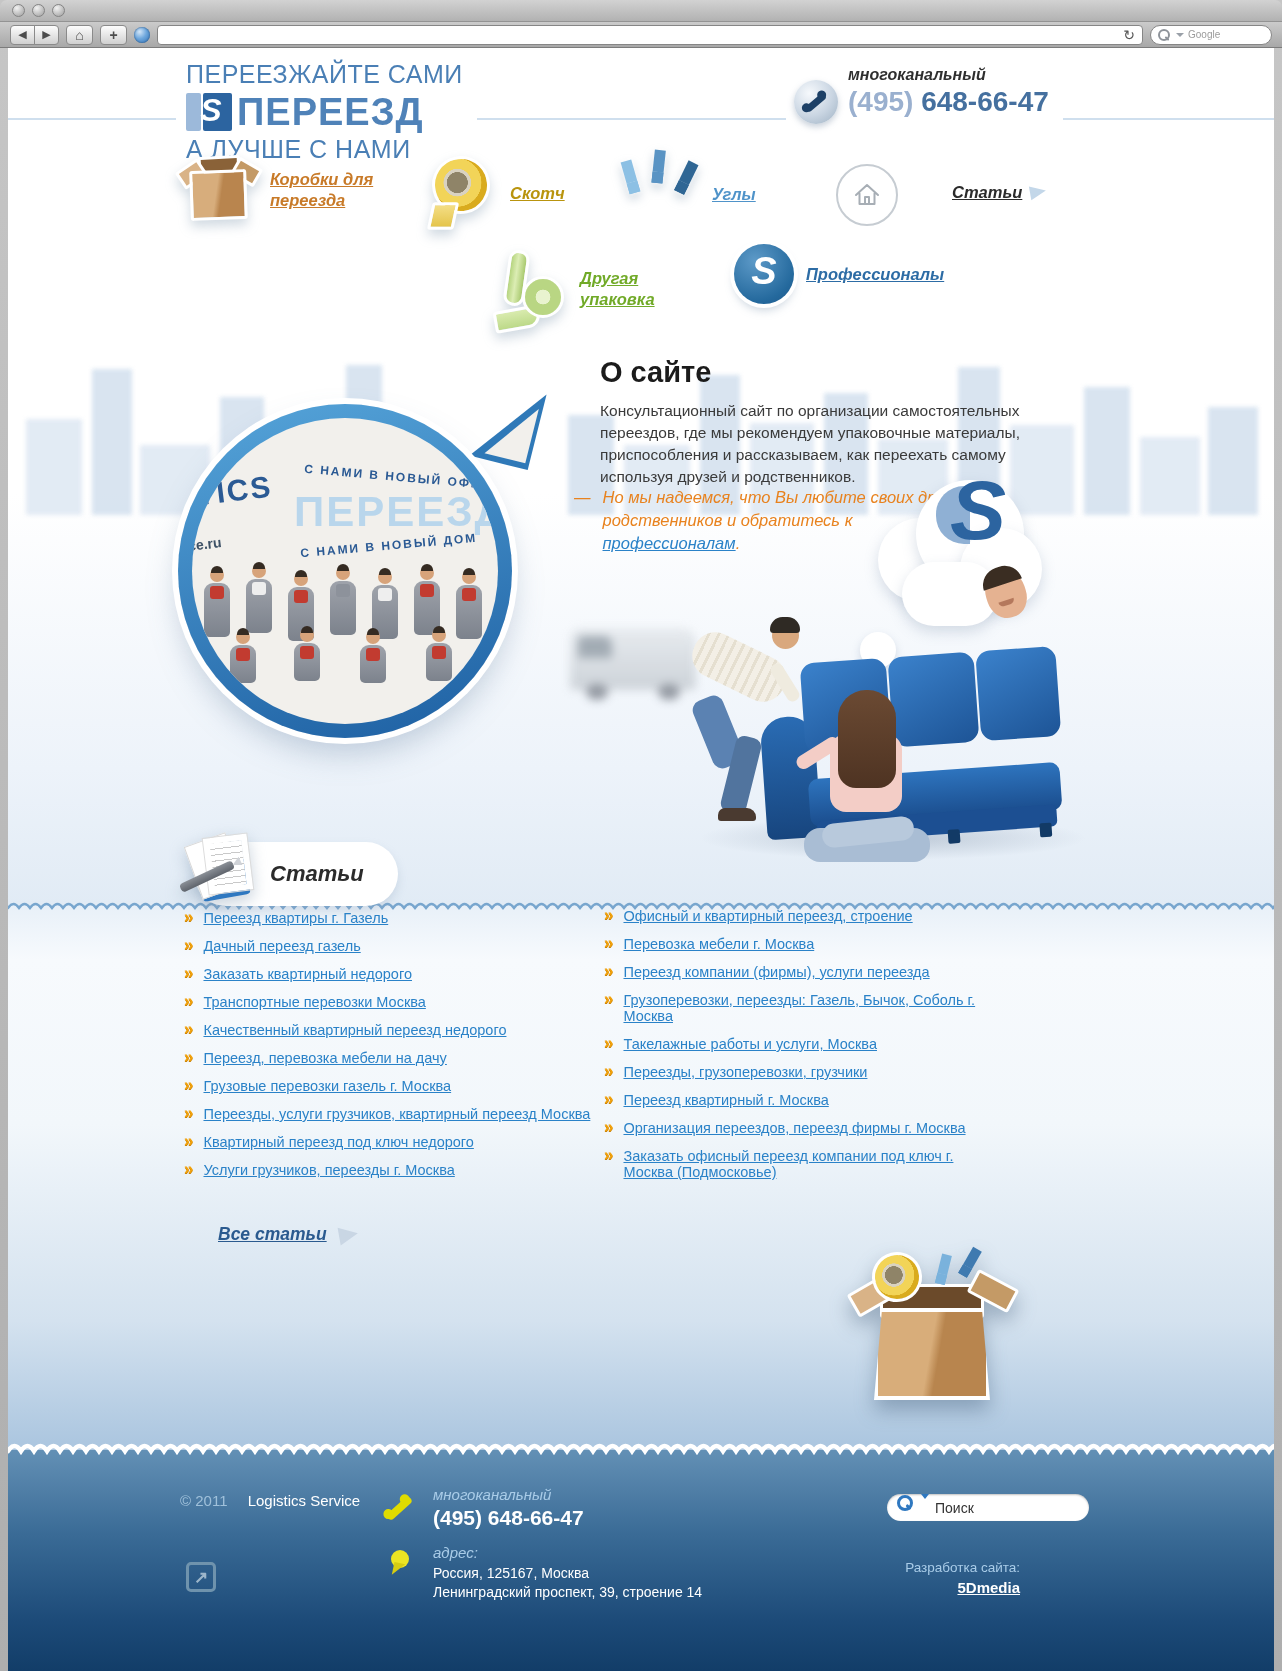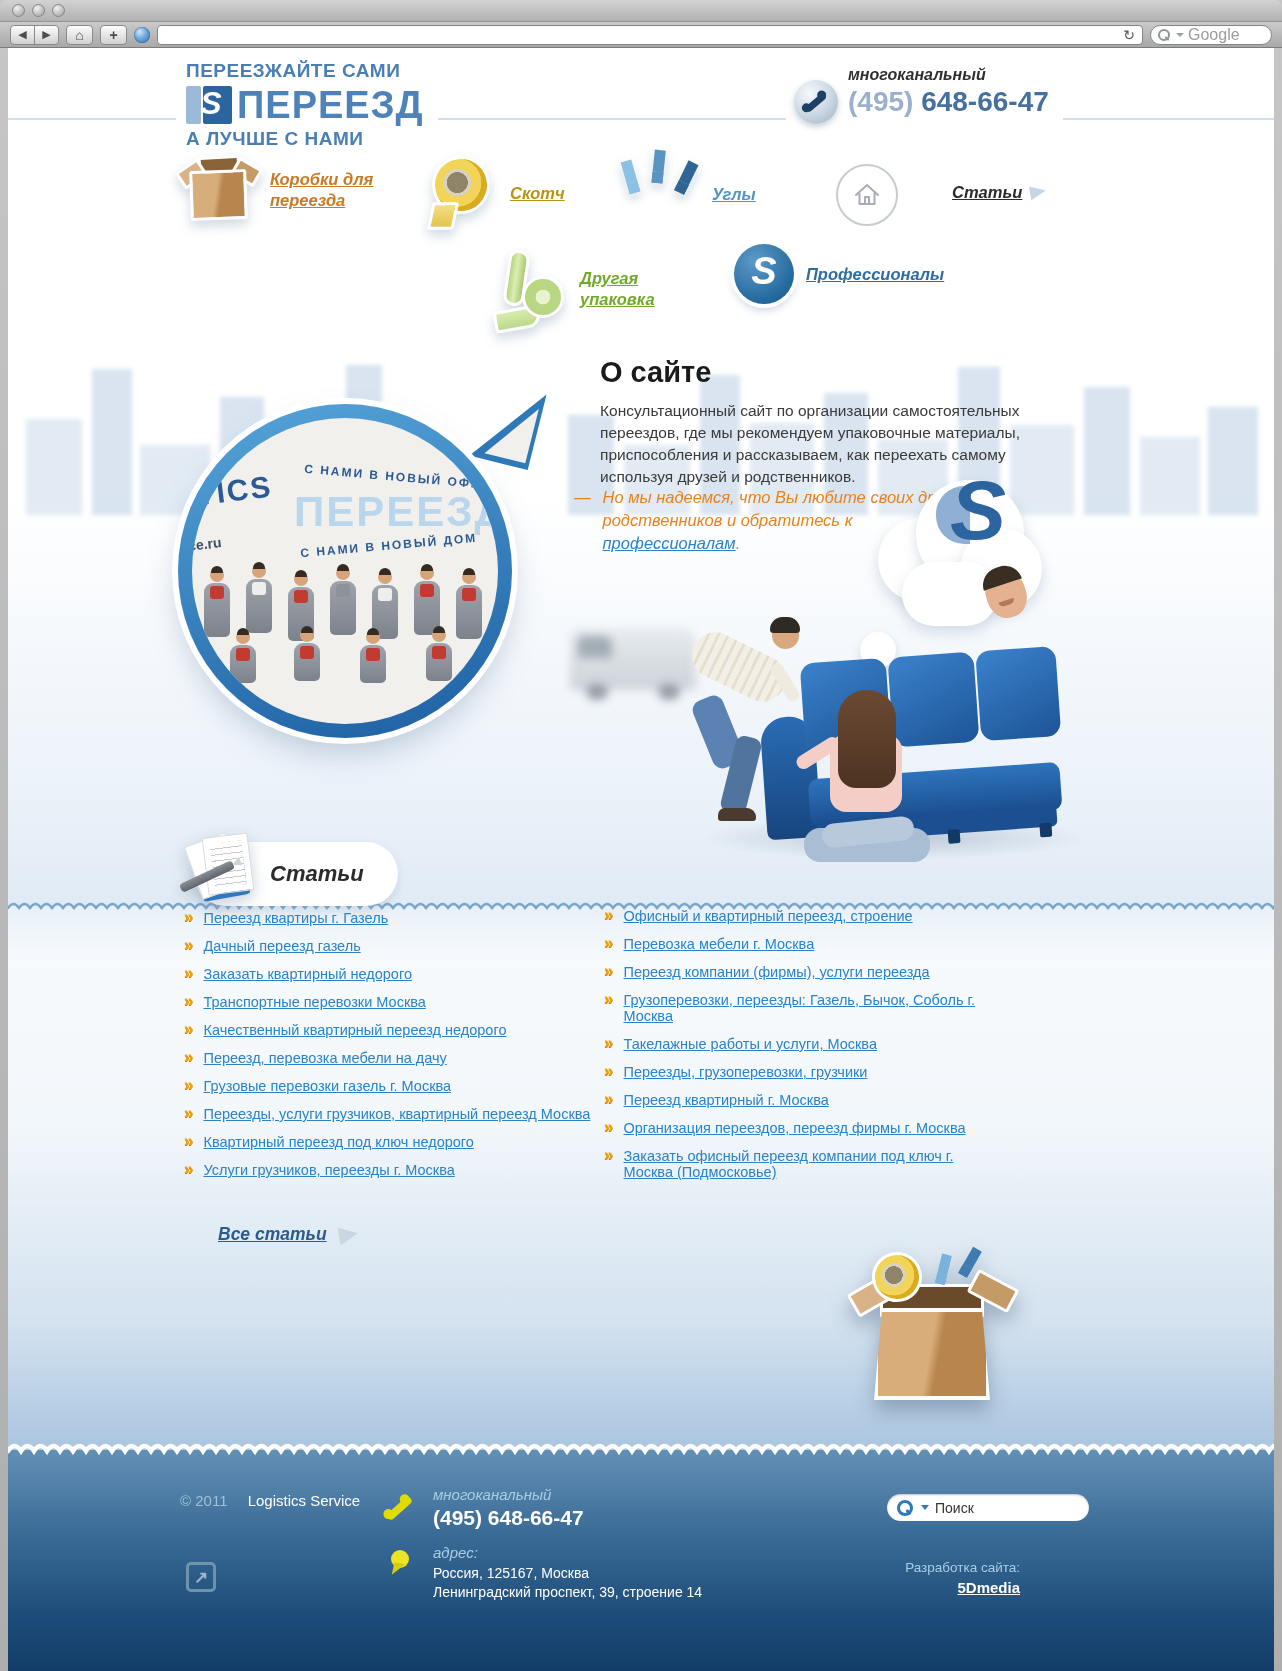--- a/index.html
+++ b/index.html
@@ -20,32 +20,32 @@
 .plusg{font-size:14px;font-weight:bold}
 .globe{width:16px;height:16px;border-radius:50%;background:radial-gradient(circle at 35% 30%,#d3e6f8,#6ea7dd 45%,#2f6fb4);box-shadow:inset 0 0 2px #1c4a7a;flex:none}
 .url{flex:1;height:20px;background:#fff;border:1px solid #868686;border-radius:4px;display:flex;align-items:center;padding:0 7px}
 .url input{flex:1;border:none;outline:none;font-size:12px;color:#333;background:transparent}
 .refresh{color:#555;font-size:14px;line-height:1;cursor:pointer}
 .gsearch{width:122px;height:20px;background:#fff;border:1px solid #868686;border-radius:11px;display:flex;align-items:center;padding:0 7px;gap:4px}
 .gmag{position:relative;width:14px;height:13px;flex:none}
 .gmag::before{content:"";position:absolute;left:0;top:1px;width:8px;height:8px;border:2px solid #8e939a;border-radius:50%}
 .gmag::after{content:"";position:absolute;left:8px;top:8px;width:2px;height:5px;background:#8e939a;border-radius:1px;transform:rotate(-45deg)}
 .gtri{width:0;height:0;border-left:4px solid transparent;border-right:4px solid transparent;border-top:4px solid #9aa0a8;flex:none}
-.gsearch input{width:70px;border:none;outline:none;font-size:16px;color:#ec4899;background:transparent}
+.gsearch input{width:70px;border:none;outline:none;font-size:10px;color:#ec4899;background:transparent}
 .gsearch input::placeholder{color:#9b9b9b}
 .viewport{position:absolute;top:48px;left:8px;right:8px;bottom:0;background:#fff;overflow:hidden}
 .page{position:relative;width:1266px;height:1623px}
 .bg-hero{position:absolute;left:0;top:0;width:100%;height:857px;background:linear-gradient(180deg,#fff 0%,#fff 52%,#edf3fa 84%,#e1ebf5 100%)}
 .bg-articles{position:absolute;left:0;top:857px;width:100%;height:547px;background:linear-gradient(180deg,#e8f0f8 0%,#f7fafd 10%,#f2f7fb 40%,#d4e2ef 76%,#adc7e0 98%)}
 .skyline{position:absolute;left:0;top:262px;width:100%;height:205px;filter:blur(2px);opacity:.95}
 .skyline i{position:absolute;bottom:0;background:#e1eaf4;display:block}
 .sk2{background:#d7e3f0!important}
 .header-line{position:absolute;left:0;top:70px;width:100%;height:2px;background:#cfdfee}
 .logo{position:absolute;left:168px;top:8px;background:#fff;padding:4px 14px 6px 10px;cursor:pointer}
-.logo-top,.logo-bottom{font-size:19px;font-weight:bold;color:#4a7fb5;letter-spacing:.5px}
+.logo-top,.logo-bottom{font-size:25px;font-weight:normal;color:#4a7fb5;letter-spacing:.5px}
 .logo-mid{display:flex;align-items:center;gap:5px;margin:1px 0}
 .logo-mark{position:relative;width:46px;height:44px;flex:none}
 .lm-left{position:absolute;left:0;top:3px;width:15px;height:38px;background:#9cb9da;border-radius:2px}
 .lm-right{position:absolute;left:17px;top:3px;width:29px;height:38px;background:#2c64a0;border-radius:2px}
 .lm-s{position:absolute;left:4px;top:2px;width:42px;text-align:center;font-size:32px;font-weight:bold;font-style:italic;color:#fff}
 .logo-word{font-size:38px;font-weight:bold;color:#4f82b8;letter-spacing:1px}
 .phone{position:absolute;left:778px;top:14px;background:#fff;padding:4px 14px 8px 8px;display:flex;gap:10px;align-items:flex-start}
 .ph-badge{position:relative;width:44px;height:44px;margin-top:14px;border-radius:50%;background:radial-gradient(circle at 35% 30%,#f6f9fc,#c9d5e2 55%,#9db0c2);box-shadow:0 3px 6px rgba(120,140,165,.4);flex:none}
 .ph-hs{position:absolute;left:8px;top:16px;width:28px;height:14px;transform:rotate(-40deg)}
 .ph-hs::before{content:"";position:absolute;left:2px;top:3px;width:24px;height:7px;border-radius:4px;background:#1d4066}
@@ -206,21 +206,21 @@
 .handset::after{content:"";position:absolute;left:-2px;top:6px;width:10px;height:10px;border-radius:50%;background:#e0dc00;box-shadow:22px 0 0 #e0dc00}
 .f-phone-text{margin-left:48px}
 .f-lab{font-size:15px;font-style:italic;color:#a9cce8;margin-bottom:3px}
 .f-num{font-size:21px;font-weight:bold;color:#fff}
 .f-addr{position:absolute;left:377px;top:94px}
 .pin{position:absolute;left:4px;top:6px;width:22px;height:28px}
 .pin::before{content:"";position:absolute;left:2px;top:0;width:18px;height:18px;border-radius:50%;background:#ece424}
 .pin::after{content:"";position:absolute;left:4px;top:13px;width:0;height:0;border-top:13px solid #d6cc12;border-right:11px solid transparent;transform:rotate(12deg)}
 .f-addr-text{margin-left:48px}
 .f-line{font-size:14px;color:#fff;line-height:19px}
-.f-search{position:absolute;left:879px;top:44px;width:202px;height:27px;background:#fff;border-radius:14px;display:flex;align-items:center;padding:0 10px;gap:6px;box-shadow:inset 0 1px 2px rgba(0,0,0,.25)}
+.f-search{position:absolute;left:879px;top:44px;width:202px;height:27px;background:#fff;border-radius:14px;display:flex;padding:0 10px;gap:6px;box-shadow:inset 0 1px 2px rgba(0,0,0,.25)}
 .fmag{position:relative;width:18px;height:17px;flex:none}
 .fmag::before{content:"";position:absolute;left:0;top:1px;width:10px;height:10px;border:3px solid #2f78c0;border-radius:50%}
 .fmag::after{content:"";position:absolute;left:10px;top:10px;width:3px;height:6px;background:#2f78c0;border-radius:2px;transform:rotate(-45deg)}
 .ftri{width:0;height:0;border-left:4px solid transparent;border-right:4px solid transparent;border-top:5px solid #2f78c0;flex:none}
 .f-search input{flex:1;border:none;outline:none;background:transparent;font-size:14px;color:#333}
 .credits{position:absolute;right:254px;top:110px;text-align:right}
 .cr-lab{font-size:13.5px;color:#a9cce8}
 .cr-link{display:block;margin-top:4px;font-size:15px;font-weight:bold;color:#fff;text-decoration:underline;cursor:pointer}
 </style>
 </head>

